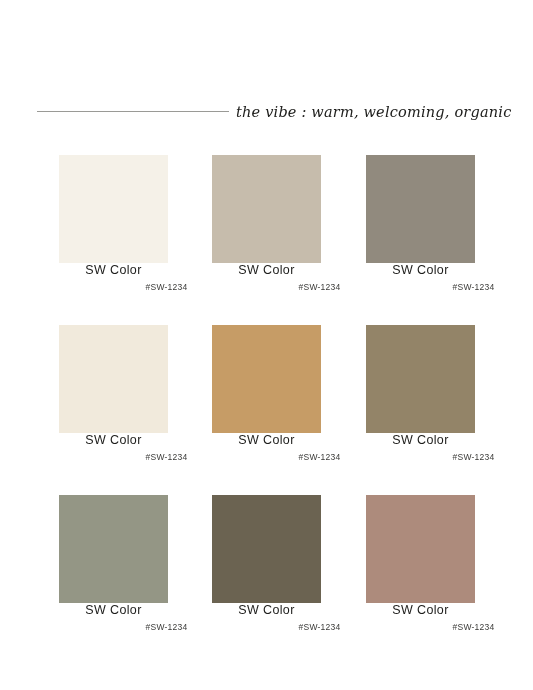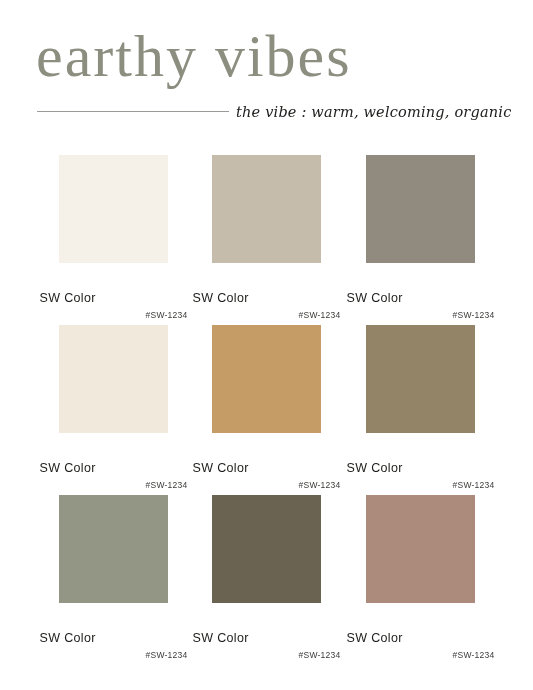--- a/index.html
+++ b/index.html
@@ -93,22 +93,22 @@
   }
 
   .chip {
     width: 109px;
     height: 108px;
     margin: 0 auto;
     display: block;
   }
 
   .chip-name {
-    margin-top: 28px;
-    text-align: left;
+    margin-top: 0;
+    text-align: center;
     font-family: "Liberation Sans", sans-serif;
     font-size: 12.5px;
     line-height: 14px;
     font-weight: 400;
     letter-spacing: 0.35px;
     color: #1d1d1b;
   }
 
   .chip-code {
     margin-top: 5px;
@@ -120,21 +120,20 @@
     letter-spacing: 0.25px;
     color: #3a3a38;
   }
 </style>
 </head>
 <body>
 
 <div class="page">
 
   <div class="header">
-    <div class="title">earthy vibes</div>
 
     <div class="rule-row">
       <div class="rule"></div>
       <div class="tagline">the vibe : warm, welcoming, organic</div>
     </div>
   </div>
 
   <div class="grid">
       <div class="cell" style="left: 39.5px; top: 155px;">
         <div class="chip" style="background: rgb(245, 241, 232); width: 109px; height: 108px;"></div>

